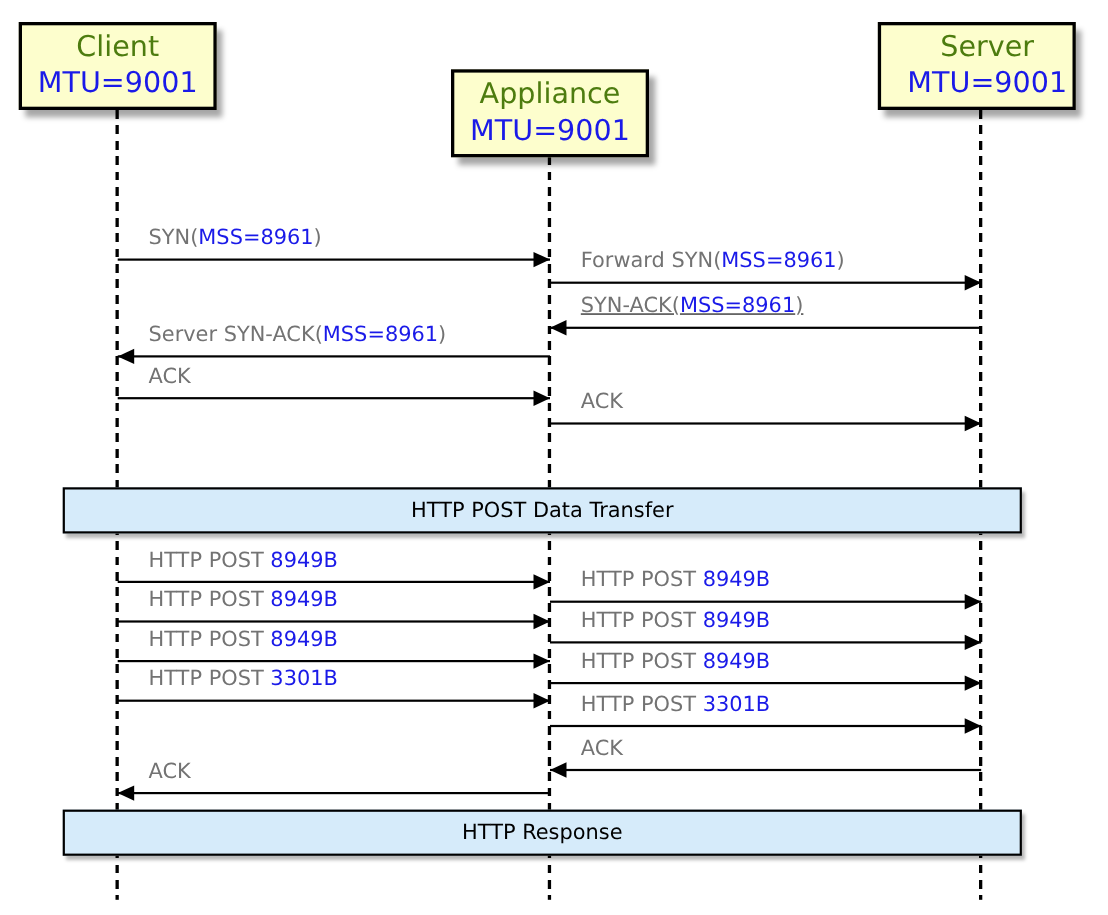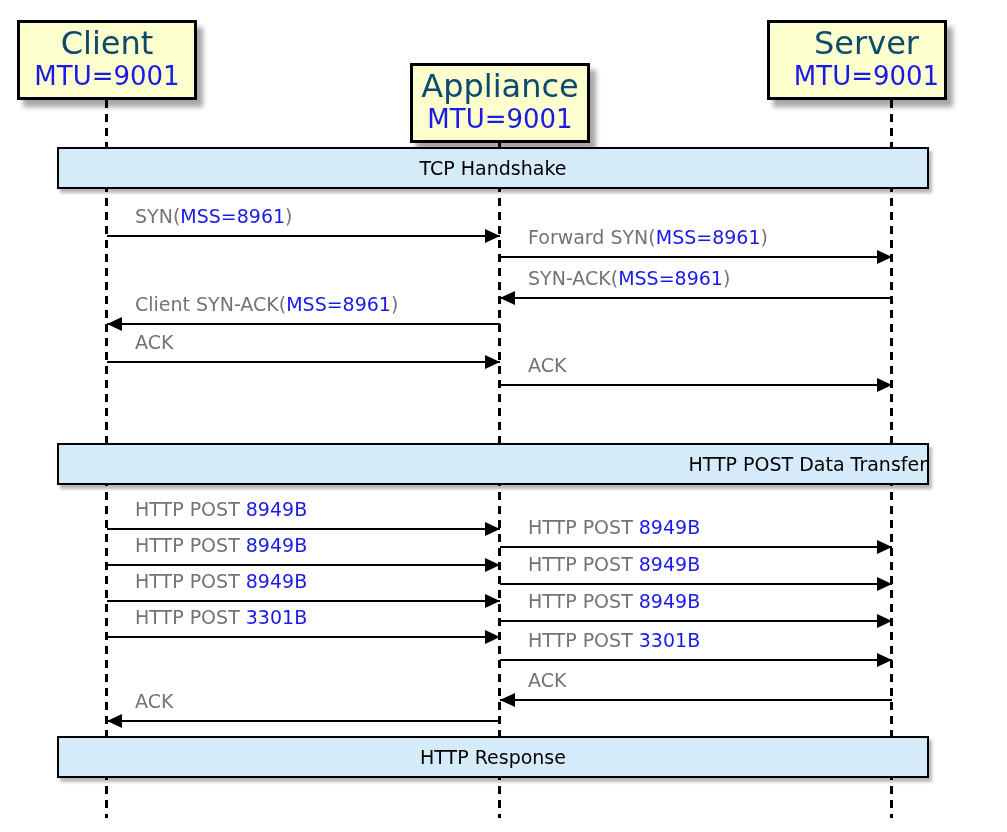--- a/index.html
+++ b/index.html
@@ -23,21 +23,21 @@
 
   .actor {
     position: absolute; top: 20px; width: 180px; height: 80px; z-index: 2;
     box-sizing: border-box;
     background: var(--actor-fill);
     border: 3px solid var(--line);
     box-shadow: 6px 7px 5px rgba(0,0,0,0.35);
     display: flex; flex-direction: column; align-items: center; justify-content: center;
     text-align: center;
   }
-  .actor-name { font-size: 32px; line-height: 33px; color: #0c4a6e; }
+  .actor-name { font-size: 26px; line-height: 33px; color: #4d7c0f; }
   .actor-mtu  { font-size: 26px; line-height: 33px; color: var(--blue); }
 
   .divider {
     position: absolute; left: 57px; width: 872px; height: 42px; z-index: 2;
     box-sizing: border-box;
     background: var(--divider-fill);
     border: 2px solid var(--line);
     box-shadow: 3px 4px 3px rgba(0,0,0,0.28);
     display: flex; align-items: center; justify-content: center;
     font-size: 19px; color: #000;
@@ -64,29 +64,26 @@
 <div id="stage" class="stage">
 
   <div class="actor" style="left: 17px;">
     <div class="actor-name">Client</div>
     <div class="actor-mtu">MTU=9001</div>
   </div>
   <div class="actor" style="left: 410px; margin-top: 43px;">
     <div class="actor-name">Appliance</div>
     <div class="actor-mtu">MTU=9001</div>
   </div>
-  <div class="actor" style="left: 767px; padding-left: 19px;">
+  <div class="actor" style="left: 798px; padding-left: 19px;">
     <div class="actor-name">Server</div>
     <div class="actor-mtu">MTU=9001</div>
   </div>
 
-  <div class="divider" style="top: 147px;">
-    <span>TCP Handshake</span>
-  </div>
-  <div class="divider" style="top: 443px; justify-content: flex-end;">
+  <div class="divider" style="top: 443px;">
     <span>HTTP POST Data Transfer</span>
   </div>
   <div class="divider" style="top: 736px;">
     <span>HTTP Response</span>
   </div>
 
 <div class="lifeline" style="left: 105px;"></div>
     <div class="lifeline" style="left: 498px;"></div>
     <div class="lifeline" style="left: 890px;"></div>
     <div class="message">
@@ -95,26 +92,26 @@
       <div class="msg-label" style="left: 135px; top: 205px;"><span class="c-black">SYN(</span><span class="c-blue">MSS=8961</span><span class="c-black">)</span></div>
     </div>
     <div class="message">
       <div class="msg-line" style="left: 500px; width: 392px; top: 256px;"></div>
       <div class="msg-head head-right" style="top: 250px; left: 877px;"></div>
       <div class="msg-label" style="left: 528px; top: 226px;"><span class="c-black">Forward SYN(</span><span class="c-blue">MSS=8961</span><span class="c-black">)</span></div>
     </div>
     <div class="message">
       <div class="msg-line" style="left: 500px; width: 392px; top: 297px;"></div>
       <div class="msg-head head-left" style="top: 291px; left: 500px;"></div>
-      <div class="msg-label" style="left: 528px; top: 267px;"><span class="c-black">SYN-ACK(</span><span class="c-blue">MSS=8961</span><span class="c-black">)</span></div>
+      <div class="msg-label" style="left: 528px; top: 267px; text-decoration: underline;"><span class="c-black">SYN-ACK(</span><span class="c-blue">MSS=8961</span><span class="c-black">)</span></div>
     </div>
     <div class="message">
       <div class="msg-line" style="left: 107px; width: 393px; top: 323px;"></div>
       <div class="msg-head head-left" style="top: 317px; left: 107px;"></div>
-      <div class="msg-label" style="left: 135px; top: 293px;"><span class="c-black">Client SYN-ACK(</span><span class="c-blue">MSS=8961</span><span class="c-black">)</span></div>
+      <div class="msg-label" style="left: 135px; top: 293px;"><span class="c-black">Server SYN-ACK(</span><span class="c-blue">MSS=8961</span><span class="c-black">)</span></div>
     </div>
     <div class="message">
       <div class="msg-line" style="left: 107px; width: 393px; top: 361px;"></div>
       <div class="msg-head head-right" style="top: 355px; left: 485px;"></div>
       <div class="msg-label" style="left: 135px; top: 331px;"><span class="c-black">ACK</span></div>
     </div>
     <div class="message">
       <div class="msg-line" style="left: 500px; width: 392px; top: 384px;"></div>
       <div class="msg-head head-right" style="top: 378px; left: 877px;"></div>
       <div class="msg-label" style="left: 528px; top: 354px;"><span class="c-black">ACK</span></div>

